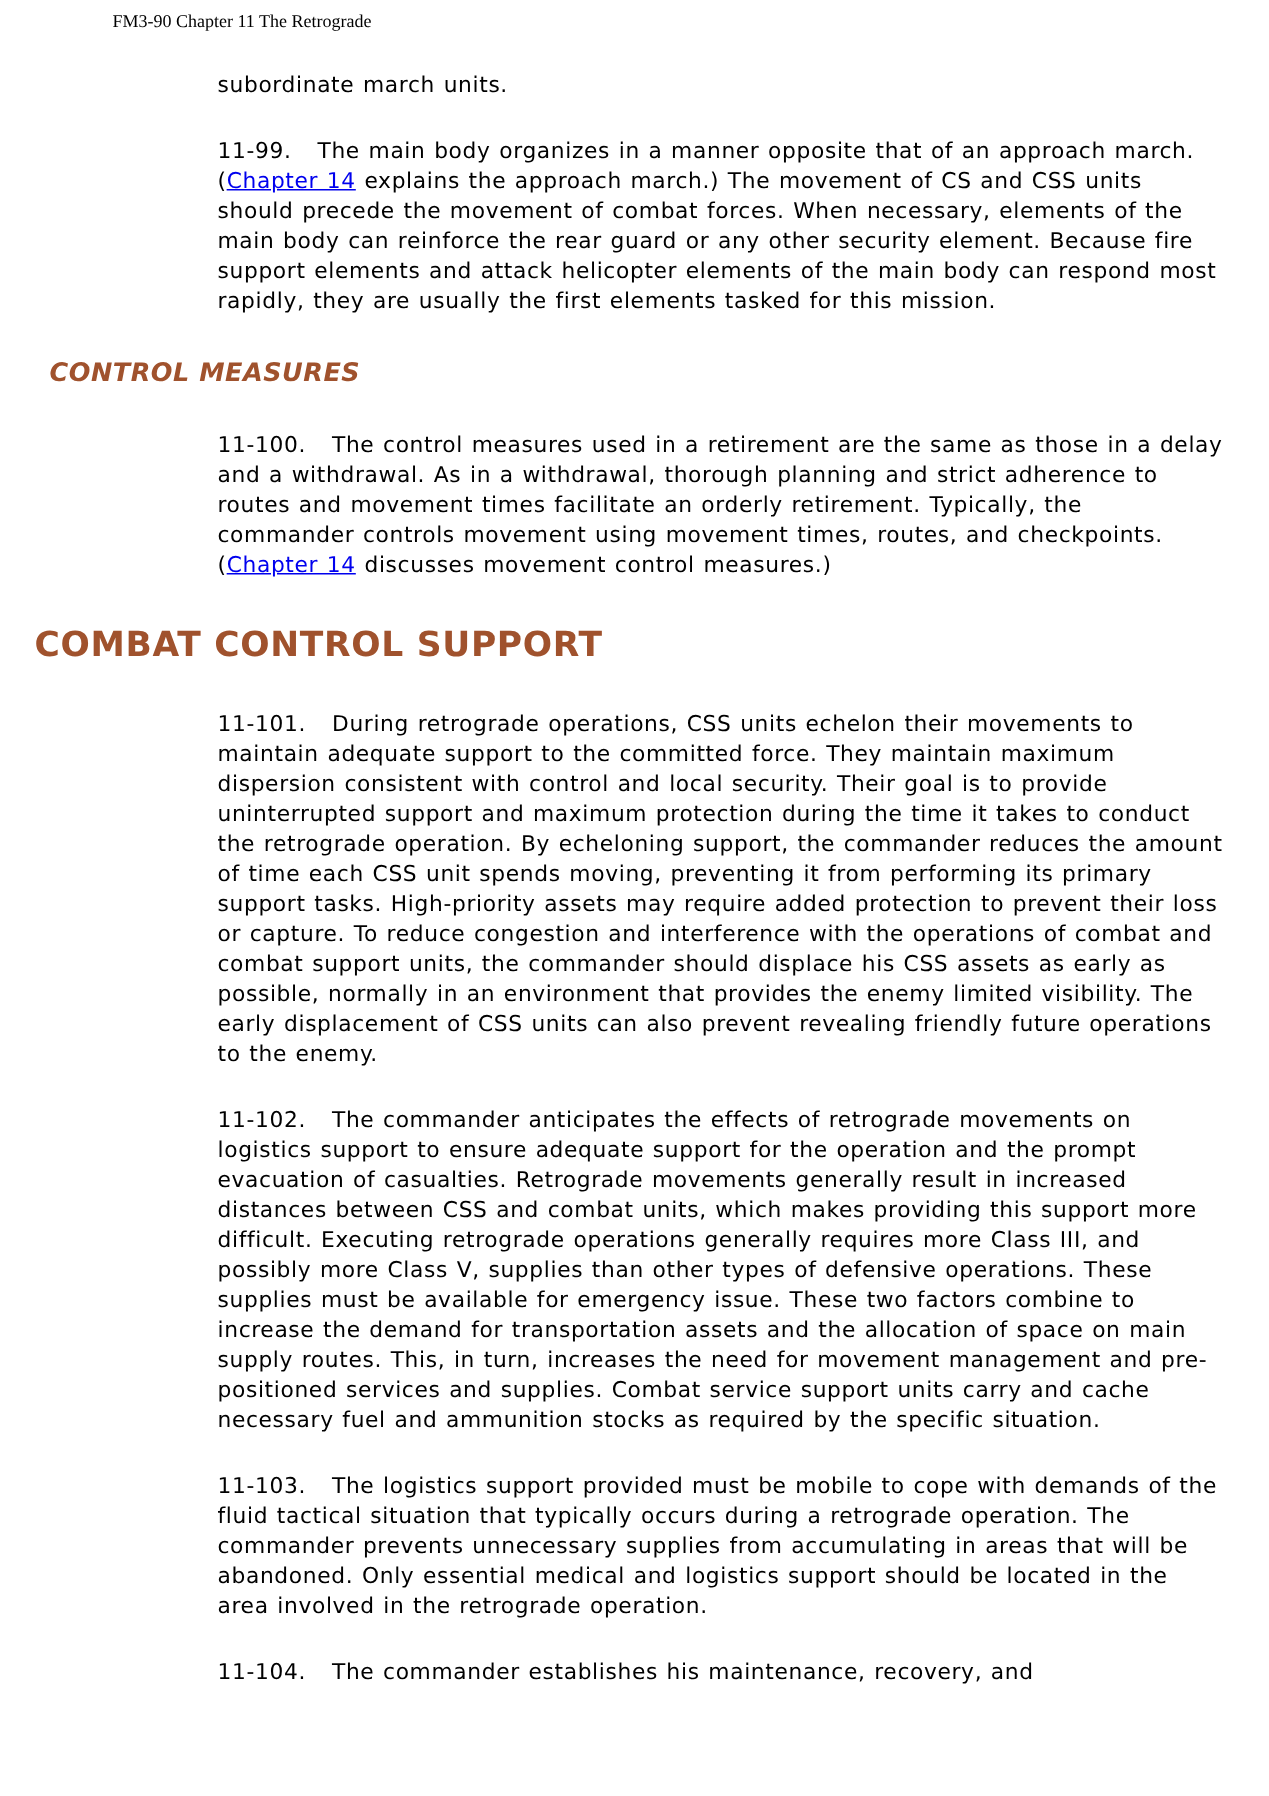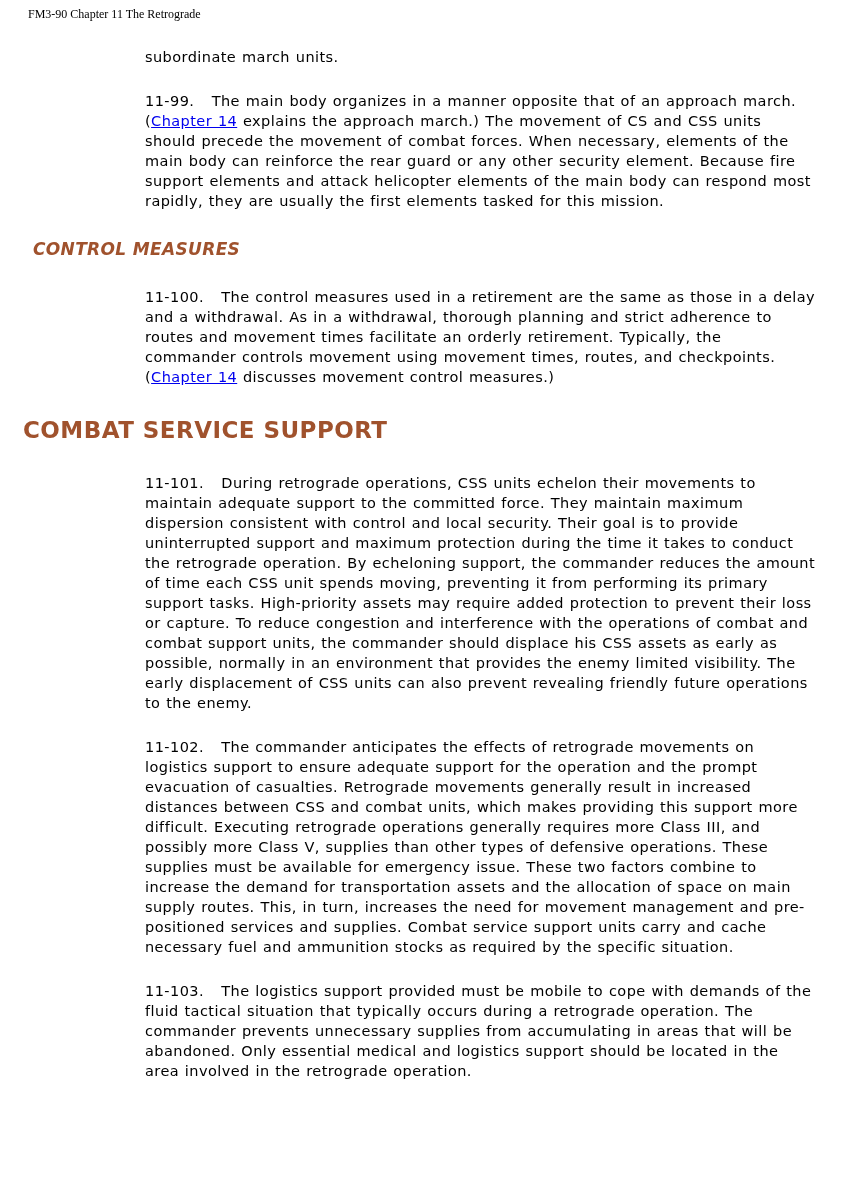--- a/index.html
+++ b/index.html
@@ -12,20 +12,21 @@
     height: 1197px;
     overflow: hidden;
     font-family: "DejaVu Sans", sans-serif;
     color: var(--text, #000000);
   }
   .doc-header {
     font-family: "Liberation Serif", serif;
     font-size: 12px;
     color: #000000;
     padding: 7px 2px 0 28px;
+    margin-left: 47px;
   }
   .content {
     padding-top: 25px;
   }
   p.body-text {
     margin: 0 30px 24px 145px;
     font-size: 14.5px;
     line-height: 20px;
     letter-spacing: 0.03em;
     word-spacing: 0.05em;
@@ -61,23 +62,24 @@
   <div class="content">
 
     <p class="body-text">subordinate march units.</p>
 
     <p class="body-text"><span>11-99.   The main body organizes in a manner opposite that of an approach march. (</span><a href="#" class="doc-link">Chapter 14</a><span> explains the approach march.) The movement of CS and CSS units should precede the movement of combat forces. When necessary, elements of the main body can reinforce the rear guard or any other security element. Because fire support elements and attack helicopter elements of the main body can respond most rapidly, they are usually the first elements tasked for this mission.</span></p>
 
     <h2 class="heading-2">CONTROL MEASURES</h2>
 
     <p class="body-text"><span>11-100.   The control measures used in a retirement are the same as those in a delay and a withdrawal. As in a withdrawal, thorough planning and strict adherence to routes and movement times facilitate an orderly retirement. Typically, the commander controls movement using movement times, routes, and checkpoints. (</span><a href="#" class="doc-link">Chapter 14</a><span> discusses movement control measures.)</span></p>
 
-    <h1 class="heading-1">COMBAT SERVICE SUPPORT</h1>
+    <h1 class="heading-1">COMBAT CONTROL SUPPORT</h1>
 
     <p class="body-text">11-101.   During retrograde operations, CSS units echelon their movements to maintain adequate support to the committed force. They maintain maximum dispersion consistent with control and local security. Their goal is to provide uninterrupted support and maximum protection during the time it takes to conduct the retrograde operation. By echeloning support, the commander reduces the amount of time each CSS unit spends moving, preventing it from performing its primary support tasks. High-priority assets may require added protection to prevent their loss or capture. To reduce congestion and interference with the operations of combat and combat support units, the commander should displace his CSS assets as early as possible, normally in an environment that provides the enemy limited visibility. The early displacement of CSS units can also prevent revealing friendly future operations to the enemy.</p>
 
     <p class="body-text">11-102.   The commander anticipates the effects of retrograde movements on logistics support to ensure adequate support for the operation and the prompt evacuation of casualties. Retrograde movements generally result in increased distances between CSS and combat units, which makes providing this support more difficult. Executing retrograde operations generally requires more Class III, and possibly more Class V, supplies than other types of defensive operations. These supplies must be available for emergency issue. These two factors combine to increase the demand for transportation assets and the allocation of space on main supply routes. This, in turn, increases the need for movement management and pre-positioned services and supplies. Combat service support units carry and cache necessary fuel and ammunition stocks as required by the specific situation.</p>
 
     <p class="body-text">11-103.   The logistics support provided must be mobile to cope with demands of the fluid tactical situation that typically occurs during a retrograde operation. The commander prevents unnecessary supplies from accumulating in areas that will be abandoned. Only essential medical and logistics support should be located in the area involved in the retrograde operation.</p>
 
+    <p class="body-text">11-104.   The commander establishes his maintenance, recovery, and</p>
 
   </div>
 </div>
 
 </body></html>

